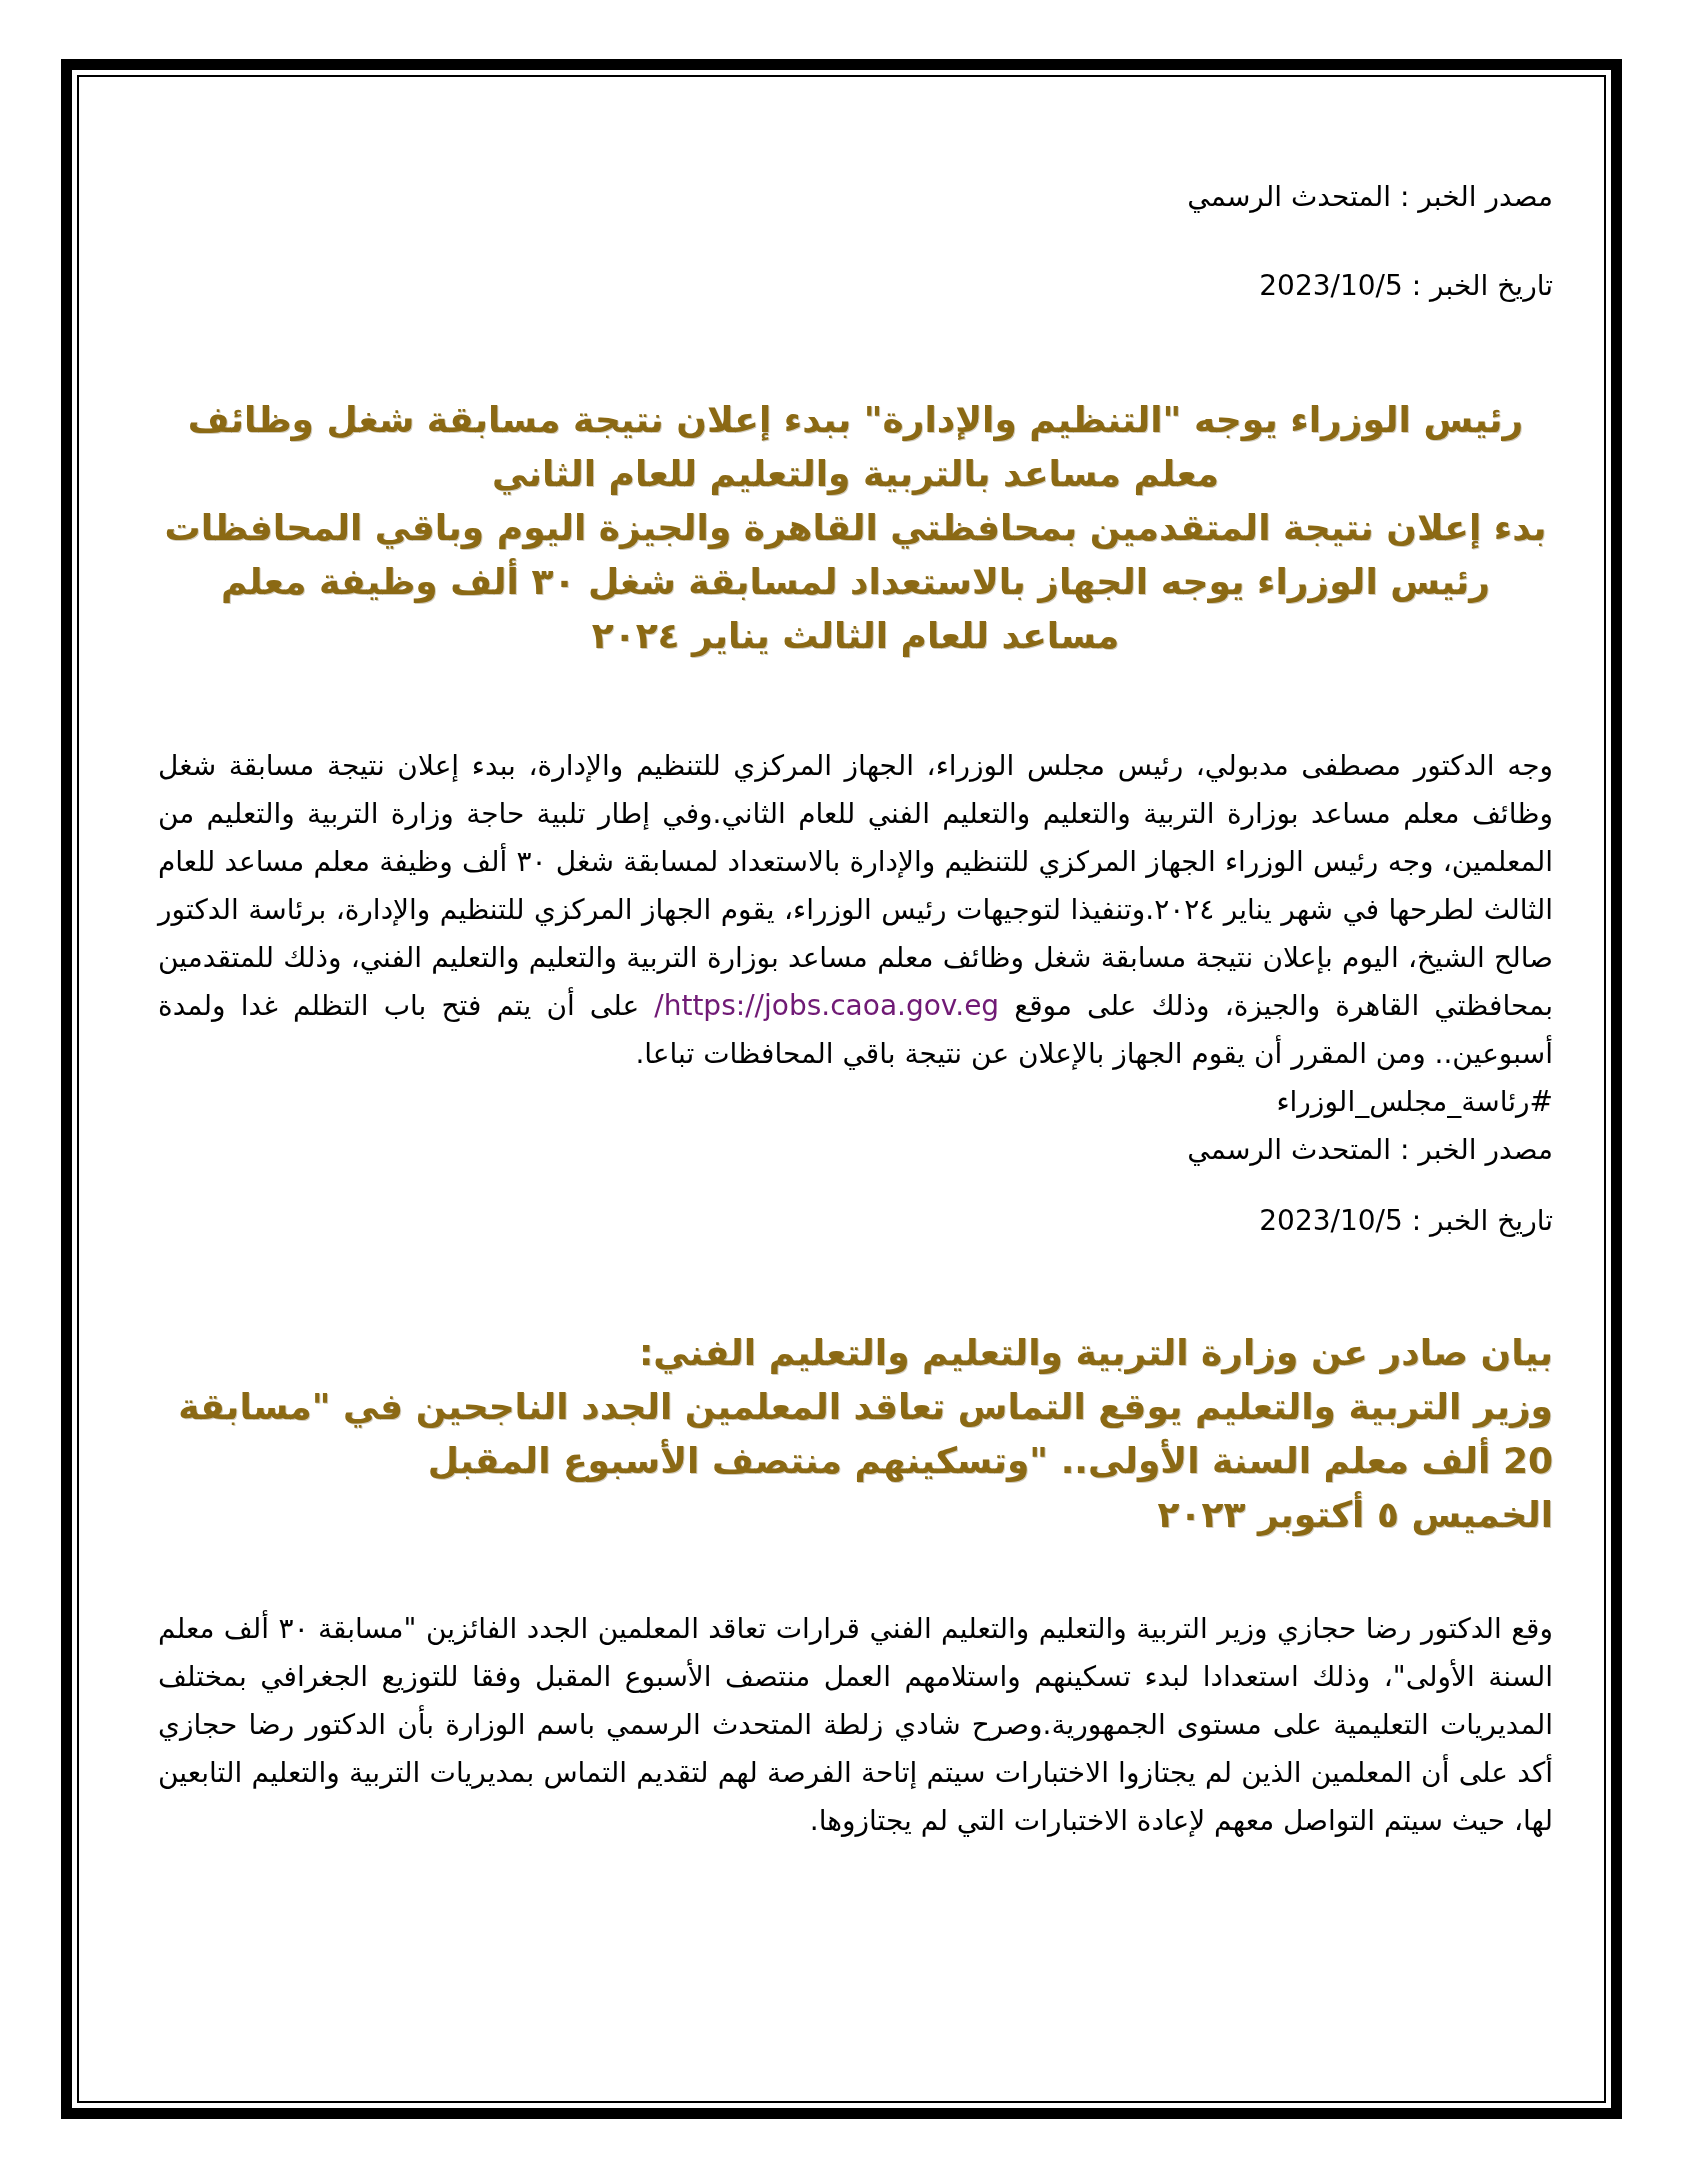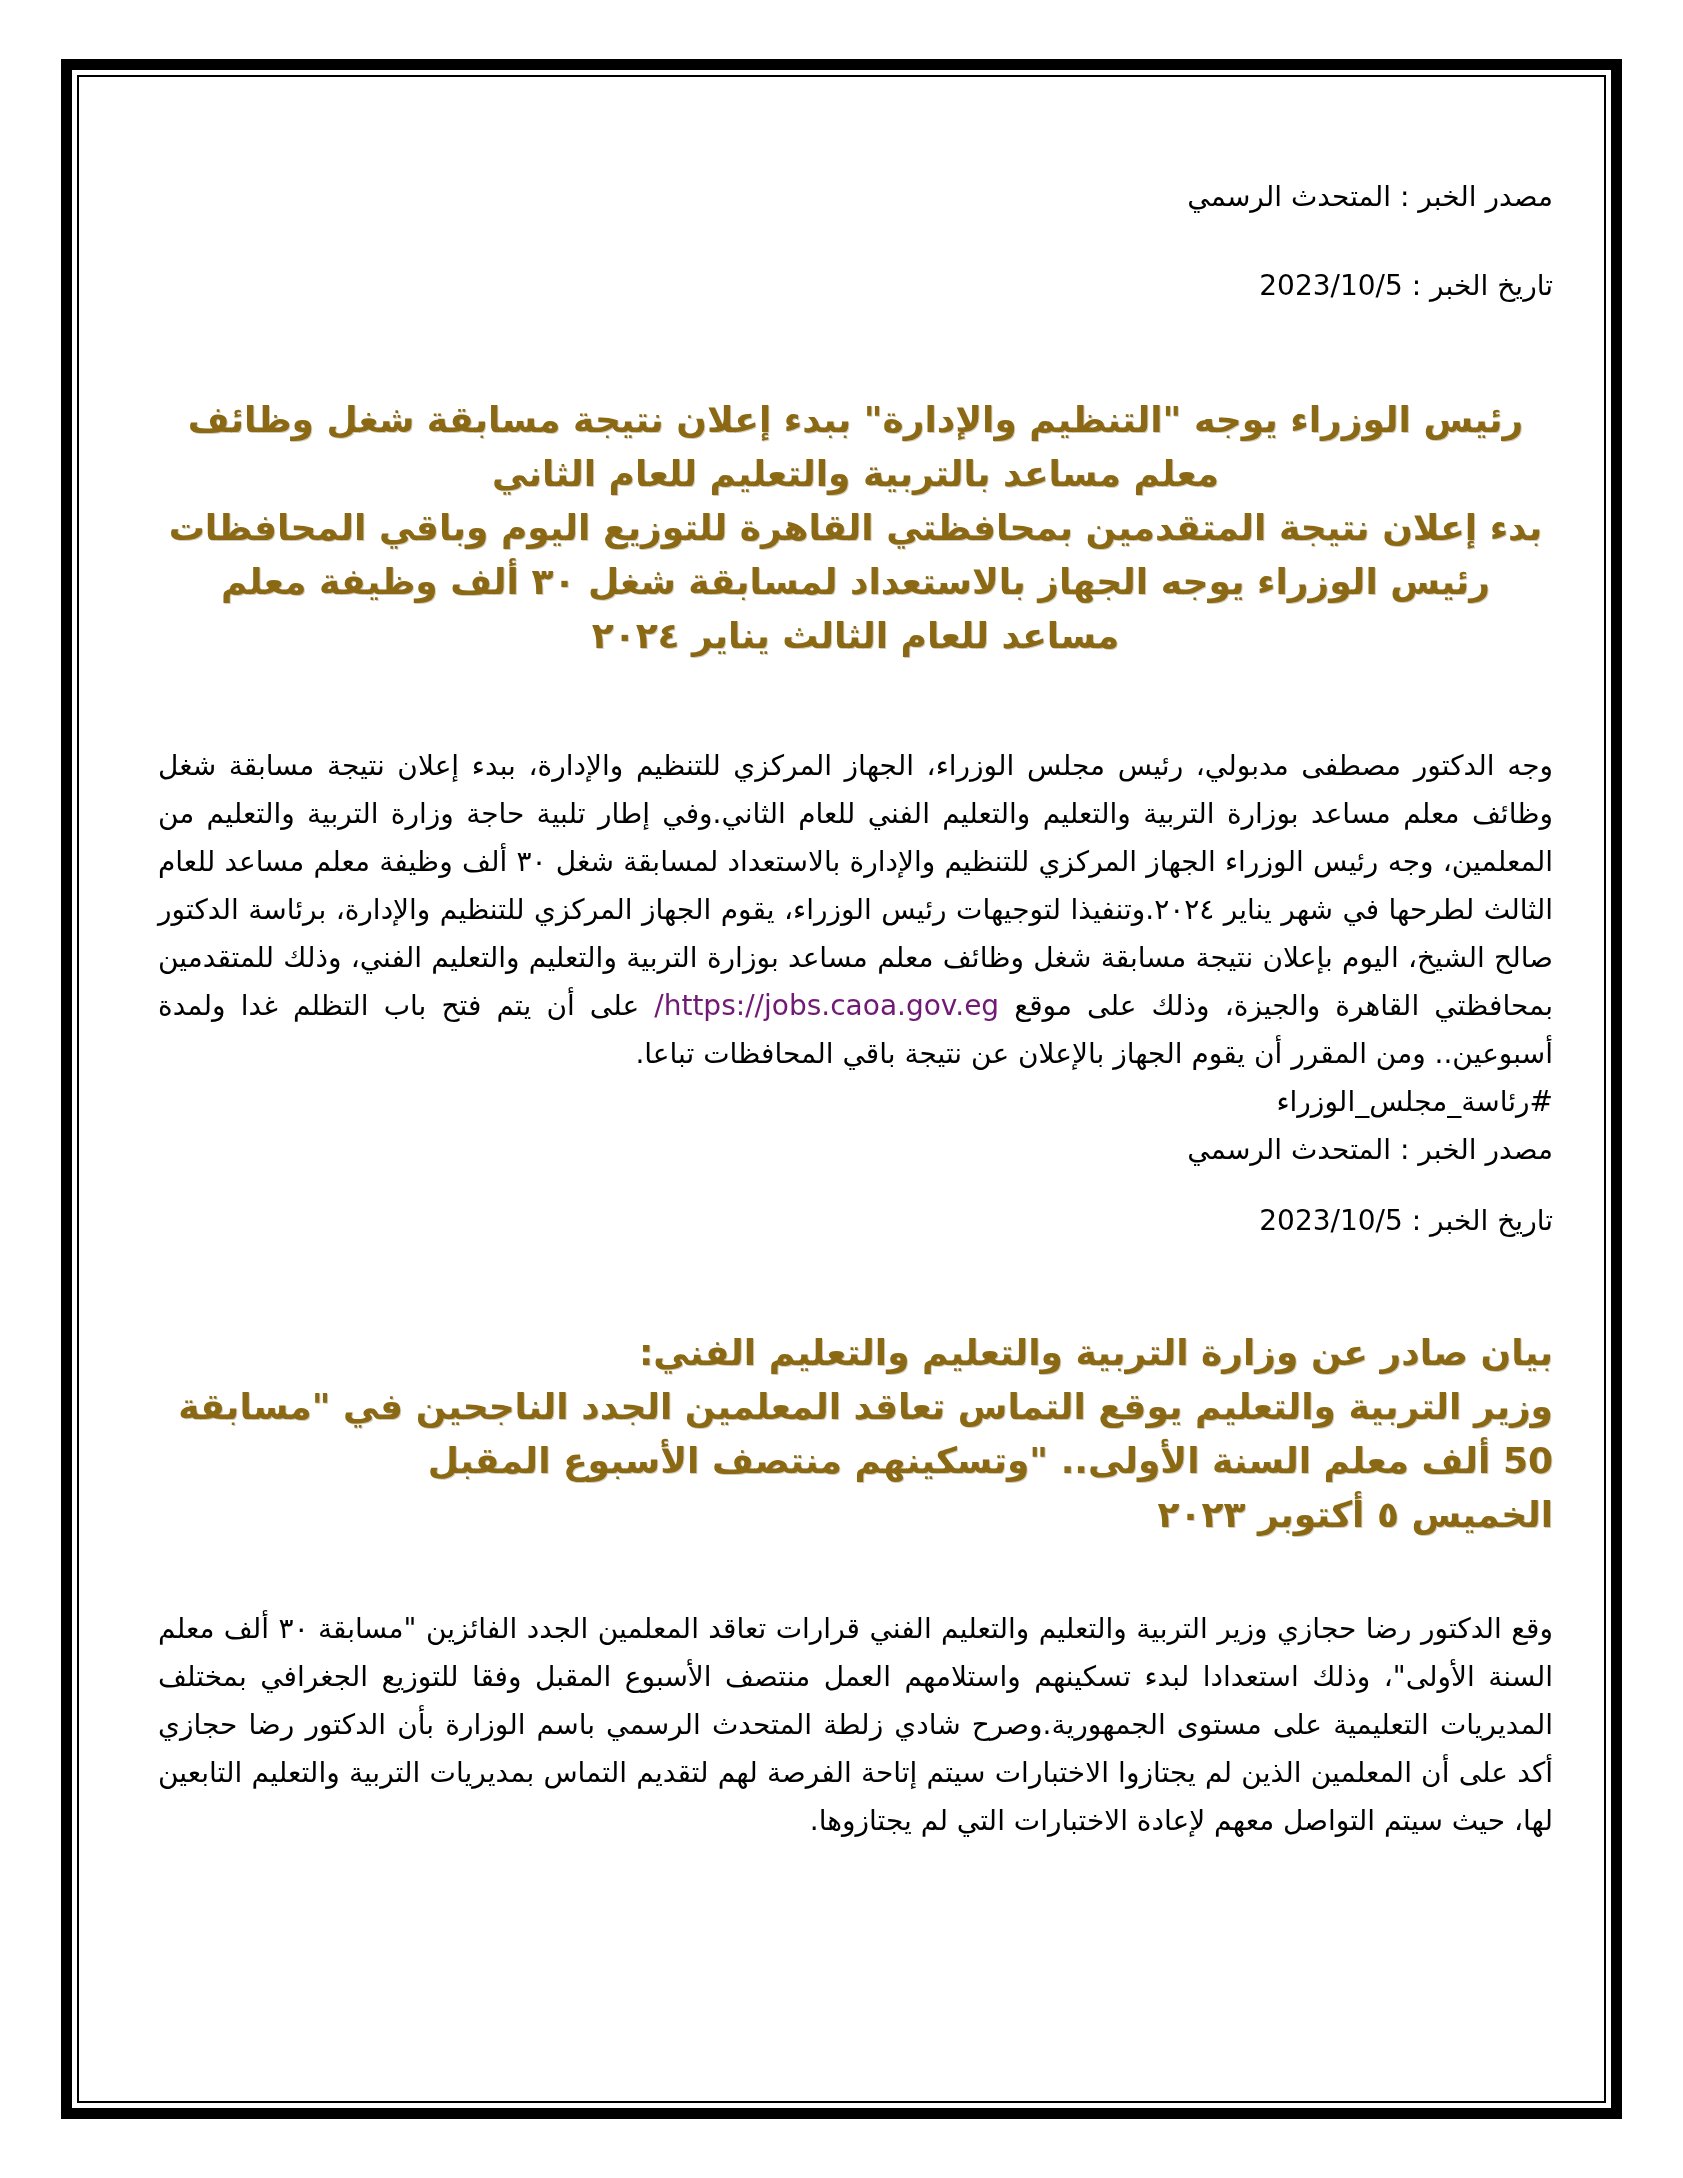--- a/index.html
+++ b/index.html
@@ -76,36 +76,36 @@
   <div class="frame-outer">
     <div class="frame-inner">
       <div class="content">
 
         <p class="meta gap-below">مصدر الخبر : المتحدث الرسمي</p>
         <p class="meta">تاريخ الخبر : 2023/10/5</p>
 
         <div class="headline">
           <div>رئيس الوزراء يوجه "التنظيم والإدارة" ببدء إعلان نتيجة مسابقة شغل وظائف</div>
           <div>معلم مساعد بالتربية والتعليم للعام الثاني</div>
-          <div>بدء إعلان نتيجة المتقدمين بمحافظتي القاهرة للتوزيع اليوم وباقي المحافظات</div>
+          <div>بدء إعلان نتيجة المتقدمين بمحافظتي القاهرة والجيزة اليوم وباقي المحافظات</div>
           <div>رئيس الوزراء يوجه الجهاز بالاستعداد لمسابقة شغل ٣٠ ألف وظيفة معلم</div>
           <div>مساعد للعام الثالث يناير ٢٠٢٤</div>
         </div>
 
         <p class="body-text"><span>وجه الدكتور مصطفى مدبولي، رئيس مجلس الوزراء، الجهاز المركزي للتنظيم والإدارة، ببدء إعلان نتيجة مسابقة شغل وظائف معلم مساعد بوزارة التربية والتعليم والتعليم الفني للعام الثاني.وفي إطار تلبية حاجة وزارة التربية والتعليم من المعلمين، وجه رئيس الوزراء الجهاز المركزي للتنظيم والإدارة بالاستعداد لمسابقة شغل ٣٠ ألف وظيفة معلم مساعد للعام الثالث لطرحها في شهر يناير ٢٠٢٤.وتنفيذا لتوجيهات رئيس الوزراء، يقوم الجهاز المركزي للتنظيم والإدارة، برئاسة الدكتور صالح الشيخ، اليوم بإعلان نتيجة مسابقة شغل وظائف معلم مساعد بوزارة التربية والتعليم والتعليم الفني، وذلك للمتقدمين بمحافظتي القاهرة والجيزة، وذلك على موقع </span><span class="url">https://jobs.caoa.gov.eg/</span><span> على أن يتم فتح باب التظلم غدا ولمدة أسبوعين.. ومن المقرر أن يقوم الجهاز بالإعلان عن نتيجة باقي المحافظات تباعا.</span></p>
 
         <div class="plain-line">#رئاسة_مجلس_الوزراء</div>
         <div class="plain-line">مصدر الخبر : المتحدث الرسمي</div>
 
         <p class="meta date-repeat">تاريخ الخبر : 2023/10/5</p>
 
         <div class="headline second">
           <div>بيان صادر عن وزارة التربية والتعليم والتعليم الفني:</div>
           <div>وزير التربية والتعليم يوقع التماس تعاقد المعلمين الجدد الناجحين في "مسابقة</div>
-          <div>50 ألف معلم السنة الأولى.. "وتسكينهم منتصف الأسبوع المقبل</div>
+          <div>20 ألف معلم السنة الأولى.. "وتسكينهم منتصف الأسبوع المقبل</div>
           <div>الخميس ٥ أكتوبر ٢٠٢٣</div>
         </div>
 
         <p class="body-text second">وقع الدكتور رضا حجازي وزير التربية والتعليم والتعليم الفني قرارات تعاقد المعلمين الجدد الفائزين "مسابقة ٣٠ ألف معلم السنة الأولى"، وذلك استعدادا لبدء تسكينهم واستلامهم العمل منتصف الأسبوع المقبل وفقا للتوزيع الجغرافي بمختلف المديريات التعليمية على مستوى الجمهورية.وصرح شادي زلطة المتحدث الرسمي باسم الوزارة بأن الدكتور رضا حجازي أكد على أن المعلمين الذين لم يجتازوا الاختبارات سيتم إتاحة الفرصة لهم لتقديم التماس بمديريات التربية والتعليم التابعين لها، حيث سيتم التواصل معهم لإعادة الاختبارات التي لم يجتازوها.</p>
 
       </div>
     </div>
   </div>
 </div>
 

